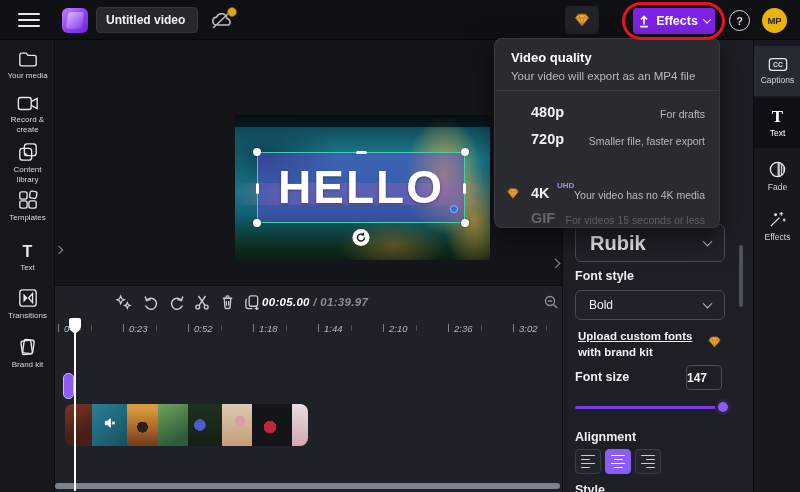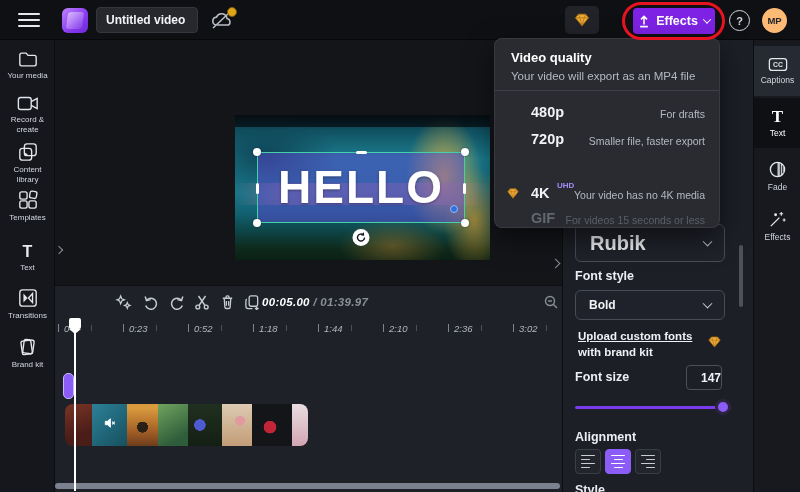--- a/index.html
+++ b/index.html
@@ -13,21 +13,21 @@
   .hamburger span { display:block; width:22px; height:2px; background:#e6e8ec; border-radius:1px; }
   .logo { position:absolute; left:62px; top:8px; width:26px; height:25px; border-radius:6px; background:linear-gradient(135deg,#c084fc 0%,#8b3df2 55%,#6d28d9 100%); overflow:hidden; }
   .logo::after { content:""; position:absolute; left:5px; top:4px; width:16px; height:17px; background:linear-gradient(135deg,rgba(255,255,255,.5),rgba(255,255,255,.08)); border-radius:3px; transform:skewX(-8deg); }
   .title-input { position:absolute; left:96px; top:7px; width:102px; height:26px; background:#26282e; border:1px solid #33363d; border-radius:4px; color:#f2f3f6; font-size:12px; font-weight:bold; padding:0 9px; font-family:"Liberation Sans",sans-serif; }
   .cloudoff { position:absolute; left:210px; top:9px; width:26px; height:24px; color:#b9bec7; }
   .badge-dot { position:absolute; right:-1px; top:-2px; width:10px; height:10px; border-radius:50%; background:#e0a41a; border:1px solid #7a5a0a; }
   .gem-btn { position:absolute; left:565px; top:6px; width:34px; height:28px; background:#222329; border-radius:5px; display:flex; align-items:center; justify-content:center; cursor:pointer; }
   .export-btn { position:absolute; left:633px; top:8px; width:82px; height:26px; background:#7e22e6; border-radius:4px; display:flex; align-items:center; justify-content:center; gap:6px; cursor:pointer; color:#fff; font-size:12.5px; font-weight:bold; }
   .annotation-ring { position:absolute; left:622px; top:2px; width:103px; height:38px; border:3px solid #e81320; border-radius:19px; z-index:60; pointer-events:none; }
   .help-btn { position:absolute; left:729px; top:10px; width:21px; height:21px; border:1.6px solid #d4d8df; border-radius:50%; display:flex; align-items:center; justify-content:center; font-size:11px; font-weight:bold; color:#d4d8df; cursor:pointer; }
-  .avatar { position:absolute; left:762px; top:8px; width:25px; height:25px; border-radius:50%; background:#fdba74; display:flex; align-items:center; justify-content:center; font-size:9.5px; font-weight:bold; color:#22252b; cursor:pointer; }
+  .avatar { position:absolute; left:762px; top:8px; width:25px; height:25px; border-radius:50%; background:#eab308; display:flex; align-items:center; justify-content:center; font-size:9.5px; font-weight:bold; color:#22252b; cursor:pointer; }
 
   
   .leftbar { position:absolute; left:0; top:40px; width:55px; height:452px; background:#15171d; border-right:1px solid #0b0c0f; z-index:5; }
   .lb-item { position:absolute; left:0; width:55px; display:flex; flex-direction:column; align-items:center; gap:3px; cursor:pointer; color:#e3e6ea; }
   .lb-item .lbl { font-size:8px; color:#d4d8de; text-align:center; line-height:1.2; width:50px; }
   .expand-chev { position:absolute; left:56px; top:247px; width:6px; height:6px; border-right:1.6px solid #8a8f99; border-bottom:1.6px solid #8a8f99; transform:rotate(-45deg); cursor:pointer; z-index:6; }
 
   
   .preview-area { position:absolute; left:55px; top:40px; width:507px; height:245px; background:#131519; }
   .video { position:absolute; left:180px; top:75px; width:255px; height:145px; cursor:pointer;
@@ -80,21 +80,21 @@
   .mute-ic { position:absolute; left:12px; top:13px; color:#fff; }
   .hscroll { position:absolute; left:0px; top:197px; width:505px; height:6px; background:#7c listens8190; background:#7c8190; border-radius:3px; cursor:pointer; }
 
   
   .rightpanel { position:absolute; left:562px; top:40px; width:191px; height:452px; background:#1c1f26; border-left:1px solid #0c0d10; }
   .select-box { position:absolute; border:1.5px solid #474c57; border-radius:6px; background:#1f222a; display:flex; align-items:center; cursor:pointer; }
   .sb-chev { position:absolute; right:13px; top:50%; width:7px; height:7px; border-right:1.8px solid #c9cdd5; border-bottom:1.8px solid #c9cdd5; transform:translateY(-70%) rotate(45deg); }
   .pn-label { position:absolute; font-size:12.5px; font-weight:bold; color:#eceef2; }
   .upload-wrap { position:absolute; left:578px; top:329px; width:126px; font-size:11.5px; font-weight:bold; color:#f0f1f4; line-height:1.35; }
   .upload-wrap .link { text-decoration:underline; cursor:pointer; }
-  .fs-box { position:absolute; left:686px; top:365px; width:36px; height:25px; border:1px solid #4a4f59; border-radius:4px; background:#1c1f26; display:flex; align-items:center; justify-content:flex-end; font-size:12px; font-weight:bold; color:#f2f3f6; cursor:text; }
+  .fs-box { position:absolute; left:686px; top:365px; width:36px; height:25px; border:1px solid #4a4f59; border-radius:4px; background:#1c1f26; display:flex; align-items:center; justify-content:flex-start; font-size:12px; font-weight:bold; color:#f2f3f6; cursor:text; }
   .slider { position:absolute; left:575px; top:399px; width:156px; height:16px; cursor:pointer; }
   .slider .track { position:absolute; left:0; top:7px; width:100%; height:3px; border-radius:2px; background:#7c3aed; }
   .slider .thumb { position:absolute; right:0px; top:0px; width:16px; height:16px; border-radius:50%; background:#8b5cf6; border:3px solid #2b2440; }
   .align-row { position:absolute; left:575px; top:449px; display:flex; gap:4px; }
   .al-btn { width:26px; height:25px; border-radius:4px; background:#22252c; border:1px solid #3a3e48; display:flex; flex-direction:column; align-items:center; justify-content:center; gap:2.5px; cursor:pointer; }
   .al-btn.sel { background:#8b5cf6; border-color:#8b5cf6; }
   .al-btn span { display:block; height:1.5px; background:#c9cdd5; border-radius:1px; }
   .al-btn.sel span { background:#fff; }
   .al-l { align-items:flex-start; padding-left:5px; }
   .al-r { align-items:flex-end; padding-right:5px; }
@@ -404,21 +404,21 @@
 
   <div class="rightpanel"></div>
 
   <div class="select-box" style="left:575px;top:224px;width:150px;height:38px;">
     <span style="font-size:20px;font-weight:bold;color:#f2f3f6;padding-left:14px;">Rubik</span>
     <span class="sb-chev"></span>
   </div>
 
   <div class="pn-label" style="left:575px;top:269px;">Font style</div>
   <div class="select-box" style="left:575px;top:290px;width:150px;height:30px;">
-    <span style="font-size:12px;font-weight:bold;color:#f2f3f6;padding-left:13px;">Bold</span>
+    <span style="font-size:12px;font-weight:normal;color:#f2f3f6;padding-left:13px;">Bold</span>
     <span class="sb-chev"></span>
   </div>
 
   <div class="upload-wrap">
     <span class="link">Upload custom fonts</span><span> with brand kit</span>
   </div>
   <svg width="15" height="14" viewBox="0 0 24 22" style="position:absolute;left:707px;top:335px;">
     <polygon points="3,8 7,3 17,3 21,8 12,19" fill="#f0a93c" stroke="#a8730f" stroke-width="1.2"></polygon>
     <path d="M3 8 H21 M9 8 L12 19 L15 8 M7 3 L9 8 M17 3 L15 8" stroke="#a8730f" stroke-width="1" fill="none"></path>
   </svg>

